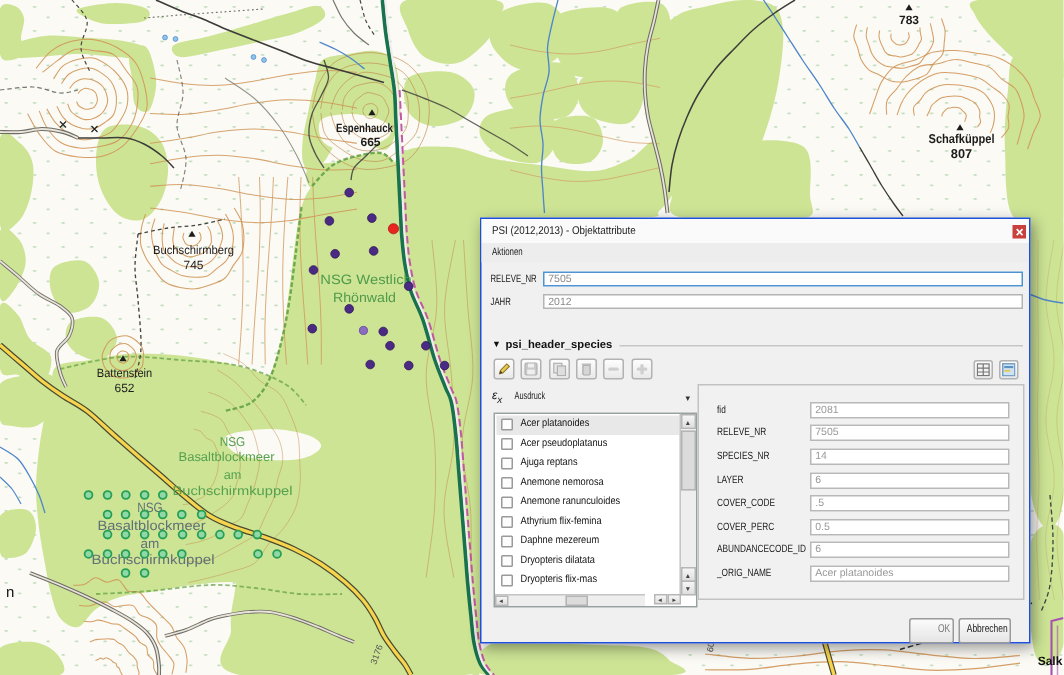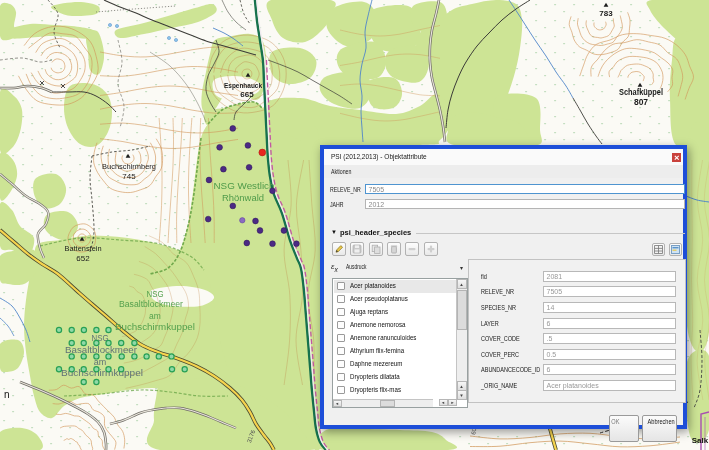--- a/index.html
+++ b/index.html
@@ -1,20 +1,20 @@
 <!DOCTYPE html>
 <html><head><meta charset="utf-8"><style>
 *{margin:0;padding:0;box-sizing:border-box;}
 html,body{width:709px;height:450px;overflow:hidden;background:#fff;}
 #stage{position:relative;width:709px;height:450px;font-family:"Liberation Sans",sans-serif;}
 #map{position:absolute;left:0;top:0;}
 .sx90{display:inline-block;transform:scaleX(0.87);transform-origin:0 0;}
 .sx75{display:inline-block;transform:scaleX(0.75);transform-origin:0 0;}
 .sx70{display:inline-block;transform:scaleX(0.70);transform-origin:0 0;}
-#dlg{position:absolute;left:320px;top:145px;width:367px;height:284px;background:#f0f0f0;border:4px solid #1d4ed8;box-shadow:2px 3px 9px rgba(0,0,0,0.4);font-family:"Liberation Sans",sans-serif;}
+#dlg{position:absolute;left:320px;top:145px;width:367px;height:284px;background:#f0f0f0;border:1px solid #1d4ed8;box-shadow:2px 3px 9px rgba(0,0,0,0.4);font-family:"Liberation Sans",sans-serif;}
 #ttl{position:absolute;left:0;top:0;width:100%;height:16px;background:#fafafa;font-size:7.5px;color:#1a1a1a;line-height:16px;padding-left:7px;white-space:nowrap;}
 #cls{position:absolute;right:2px;top:3.5px;width:9.5px;height:9.5px;background:#c9413c;}#cls svg{display:block;}
 #menu{position:absolute;left:0;top:16px;width:100%;height:13px;background:#ededed;font-size:7px;color:#222;line-height:13px;padding-left:7px;}
 .dlab{position:absolute;font-size:7px;color:#1a1a1a;transform:scaleX(0.74);transform-origin:0 0;white-space:nowrap;}
 .dinp{position:absolute;background:#fff;border:1px solid #b4b4b4;font-size:7px;color:#8a8a8a;line-height:7px;padding:1px 0 0 3px;}
 #grp{position:absolute;left:7px;top:78.5px;font-size:7.5px;color:#111;white-space:nowrap;}
 #tri{font-size:6px;vertical-align:1px;margin-right:3px;}
 #grpline{position:absolute;left:92px;top:84px;width:269px;height:1px;background:#c6c6c6;}
 .tbtn{position:absolute;top:93px;width:14px;height:14px;background:linear-gradient(#fdfdfd,#e9e9e9);border:1px solid #b2b2b2;border-radius:2px;display:flex;align-items:center;justify-content:center;}
 .sqbtn{position:absolute;top:94px;width:13px;height:13px;background:linear-gradient(#fdfdfd,#e9e9e9);border:1px solid #b2b2b2;border-radius:2px;display:flex;align-items:center;justify-content:center;}
@@ -29,21 +29,21 @@
 #vsb{position:absolute;right:0;top:0;width:11px;height:121px;background:#eeeeee;border-left:1px solid #c4c4c4;}
 .sbtn{position:absolute;left:0;width:10px;height:10px;background:linear-gradient(#f6f6f6,#dedede);border:1px solid #b6b6b6;color:#444;font-size:4.5px;text-align:center;line-height:9px;}
 #vth{position:absolute;left:0;top:11px;width:10px;height:40px;background:#dcdcdc;border:1px solid #b4b4b4;}
 #hsb{position:absolute;left:0;bottom:0;width:100px;height:8px;background:#eeeeee;border-top:1px solid #c4c4c4;}
 .sbtn2{position:absolute;top:0;width:9px;height:7px;background:linear-gradient(#f6f6f6,#dedede);border:1px solid #b6b6b6;color:#444;font-size:4px;text-align:center;line-height:6px;}
 #hth{position:absolute;left:47px;top:0;width:15px;height:7px;background:#dcdcdc;border:1px solid #b4b4b4;}
 .sbtn3{position:absolute;bottom:0.5px;width:9px;height:7.5px;background:linear-gradient(#f6f6f6,#dedede);border:1px solid #b6b6b6;color:#444;font-size:4px;text-align:center;line-height:6.5px;}
 #panel{position:absolute;left:143.5px;top:110px;width:218.5px;height:144px;background:#f1f1f1;border:1px solid #c2c2c2;}
 .flab{position:absolute;left:12.5px;font-size:7px;color:#1a1a1a;transform:scaleX(0.79);transform-origin:0 0;white-space:nowrap;}
 .finp{position:absolute;left:74px;width:133px;height:11px;background:#fff;border:1px solid #b8b8b8;font-size:7px;color:#999;line-height:9px;padding-left:3px;white-space:nowrap;}
-.pbtn{position:absolute;top:266px;height:27px;background:linear-gradient(#fbfbfb,#e5e5e5);border:1px solid #9a9a9a;border-radius:2px;font-size:7.5px;text-align:left;line-height:12px;}
+.pbtn{position:absolute;top:266px;height:17px;background:linear-gradient(#fbfbfb,#e5e5e5);border:1px solid #9a9a9a;border-radius:2px;font-size:7.5px;text-align:right;line-height:12px;}
 .pbtn span{transform-origin:50% 50%;}</style></head>
 <body>
 <div id="stage">
     <svg id="map" width="709" height="450" viewBox="0 0 709 450">
       <rect width="709" height="450" fill="#fbfaf5"></rect>
       <defs>
         <pattern id="spk" width="19" height="16" patternUnits="userSpaceOnUse">
 <rect x="3" y="4" width="2.2" height="1.2" rx="0.6" fill="#79b879" opacity="0.8"></rect>
 <rect x="12" y="11" width="2.2" height="1.2" rx="0.6" fill="#79b879" opacity="0.8"></rect>
 </pattern>

